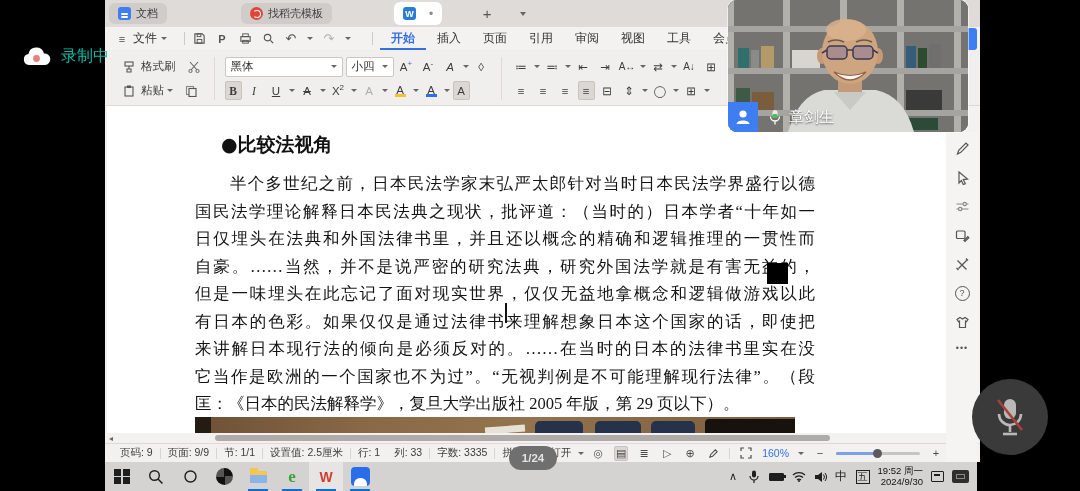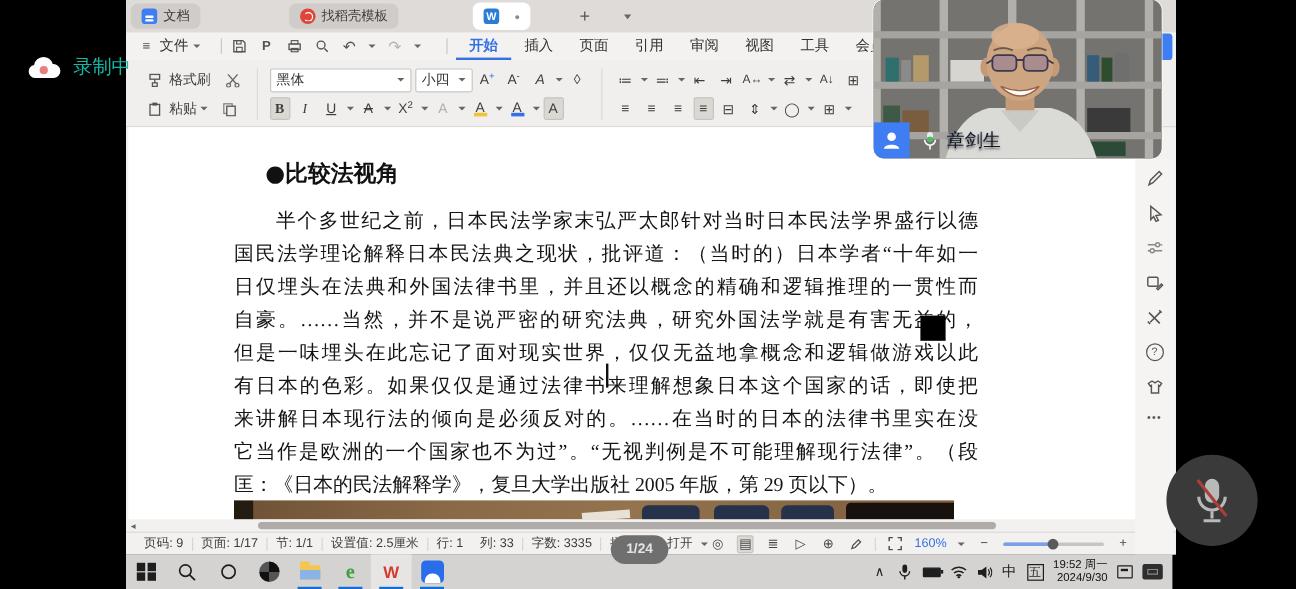--- a/index.html
+++ b/index.html
@@ -96,21 +96,21 @@
   .sbico{width:16px;height:16px;display:flex;align-items:center;justify-content:center;color:#555;}
   .qcirc{width:13px;height:13px;border:1.3px solid #555;border-radius:50%;font-size:9px;color:#555;
          display:flex;align-items:center;justify-content:center;}
   .sb-more{color:#555;font-size:9px;letter-spacing:1px;}
   .bluesliver{position:absolute;left:965px;top:28px;width:12px;height:22px;background:#3f7df2;border-radius:3px;}
   
   .webcam{position:absolute;left:728px;top:0;width:240px;height:132px;border-radius:9px;overflow:hidden;
           box-shadow:0 0 0 1px rgba(255,255,255,.55);background:#8a8985;}
   .namebar{position:absolute;left:0;bottom:0;width:100%;height:30px;display:flex;align-items:center;}
   .avatartile{width:30px;height:30px;background:#3f7df2;display:flex;align-items:center;justify-content:center;flex:0 0 auto;}
-  .wcname{color:#0f172a;font-size:15px;margin-left:7px;text-shadow:0 1px 2px rgba(0,0,0,.65);}
+  .wcname{color:#ffffff;font-size:15px;margin-left:7px;text-shadow:0 1px 2px rgba(0,0,0,.65);}
   .wcmic{margin-left:10px;display:flex;}
   
   .badge121{position:absolute;left:509px;top:446px;width:48px;height:24px;border-radius:12px;background:#6f6f6f;
             color:#e3e3e3;font-size:11.5px;font-weight:bold;display:flex;align-items:center;justify-content:center;z-index:60;}
   .micbtn{position:absolute;left:972px;top:379px;width:76px;height:76px;border-radius:50%;background:#3a3a3a;
           display:flex;align-items:center;justify-content:center;z-index:70;}
   .recbadge{position:absolute;left:22px;top:46px;display:flex;align-items:center;gap:9px;z-index:10;}
   .reclabel{color:#14b8a6;font-size:16px;}
   
   .taskbar{position:absolute;left:105px;top:462px;width:872px;height:29px;background:#d4d3d2;
@@ -380,21 +380,21 @@
       <div class="vthumb"></div>
     </div>
     <div class="hscroll">
       <span class="harrow">◂</span>
       <div class="hthumb"></div>
     </div>
 
     <div class="statusbar">
       <span class="sitem">页码: 9</span>
         <span class="ssep"></span>
-      <span class="sitem">页面: 1/17</span>
+      <span class="sitem">页面: 9/9</span>
         <span class="ssep"></span>
       <span class="sitem">节: 1/1</span>
         <span class="ssep"></span>
       <span class="sitem">设置值: 2.5厘米</span>
         <span class="ssep"></span>
       <span class="sitem">行: 1</span>
       <span class="sitem">列: 33</span>
         <span class="ssep"></span>
       <span class="sitem">字数: 3335</span>
         <span class="ssep"></span>

